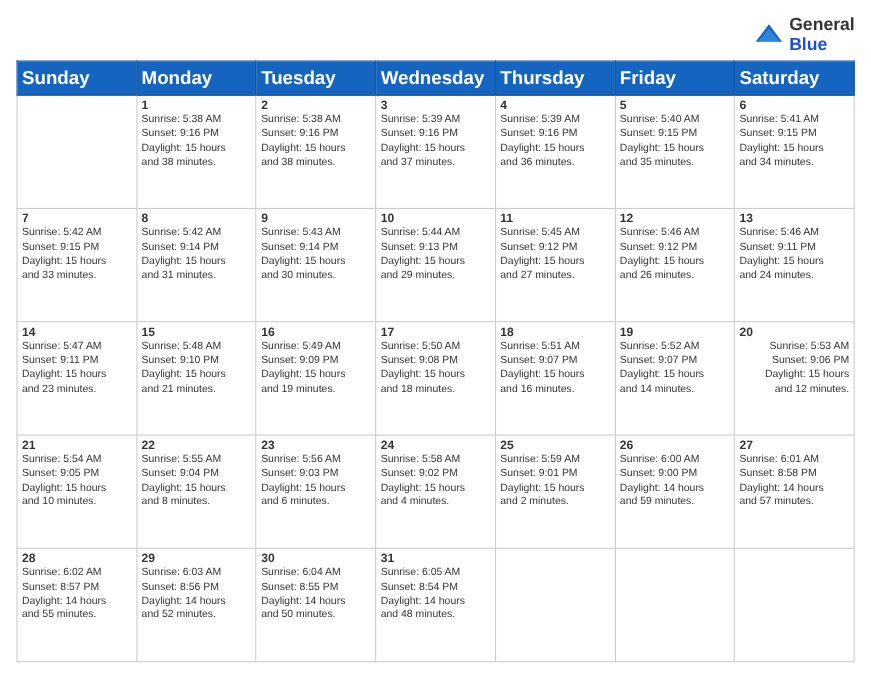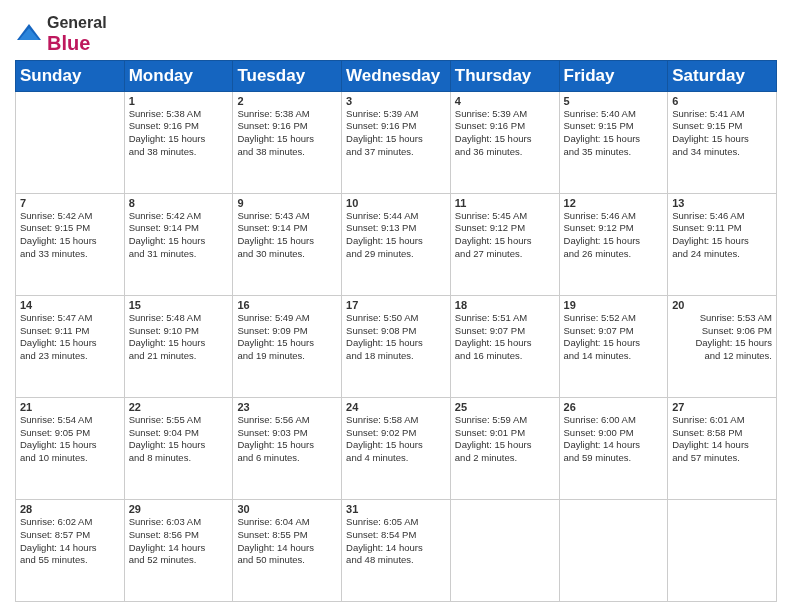--- a/index.html
+++ b/index.html
@@ -12,44 +12,43 @@
     }
     .page {
       width: 792px;
       height: 612px;
       padding: 10px 15px 10px 15px;
       display: flex;
       flex-direction: column;
     }
     .header {
       display: flex;
-      justify-content: center;
+      justify-content: flex-end;
       align-items: flex-start;
       margin-bottom: 6px;
-      flex-direction: column;
     }
     .logo {
       display: flex;
       align-items: center;
       margin-top: 4px;
     }
     .logo-text {
       display: flex;
       flex-direction: column;
       line-height: 1.1;
     }
     .logo-general {
       font-size: 16px;
       font-weight: bold;
       color: #333;
     }
     .logo-blue {
-      font-size: 20px;
+      font-size: 16px;
       font-weight: bold;
-      color: #be185d;
+      color: #1d4ed8;
     }
     .logo-icon {
       width: 28px;
       height: 28px;
       margin-right: 4px;
     }
     .title-section {
       text-align: right;
     }
     .main-title {

